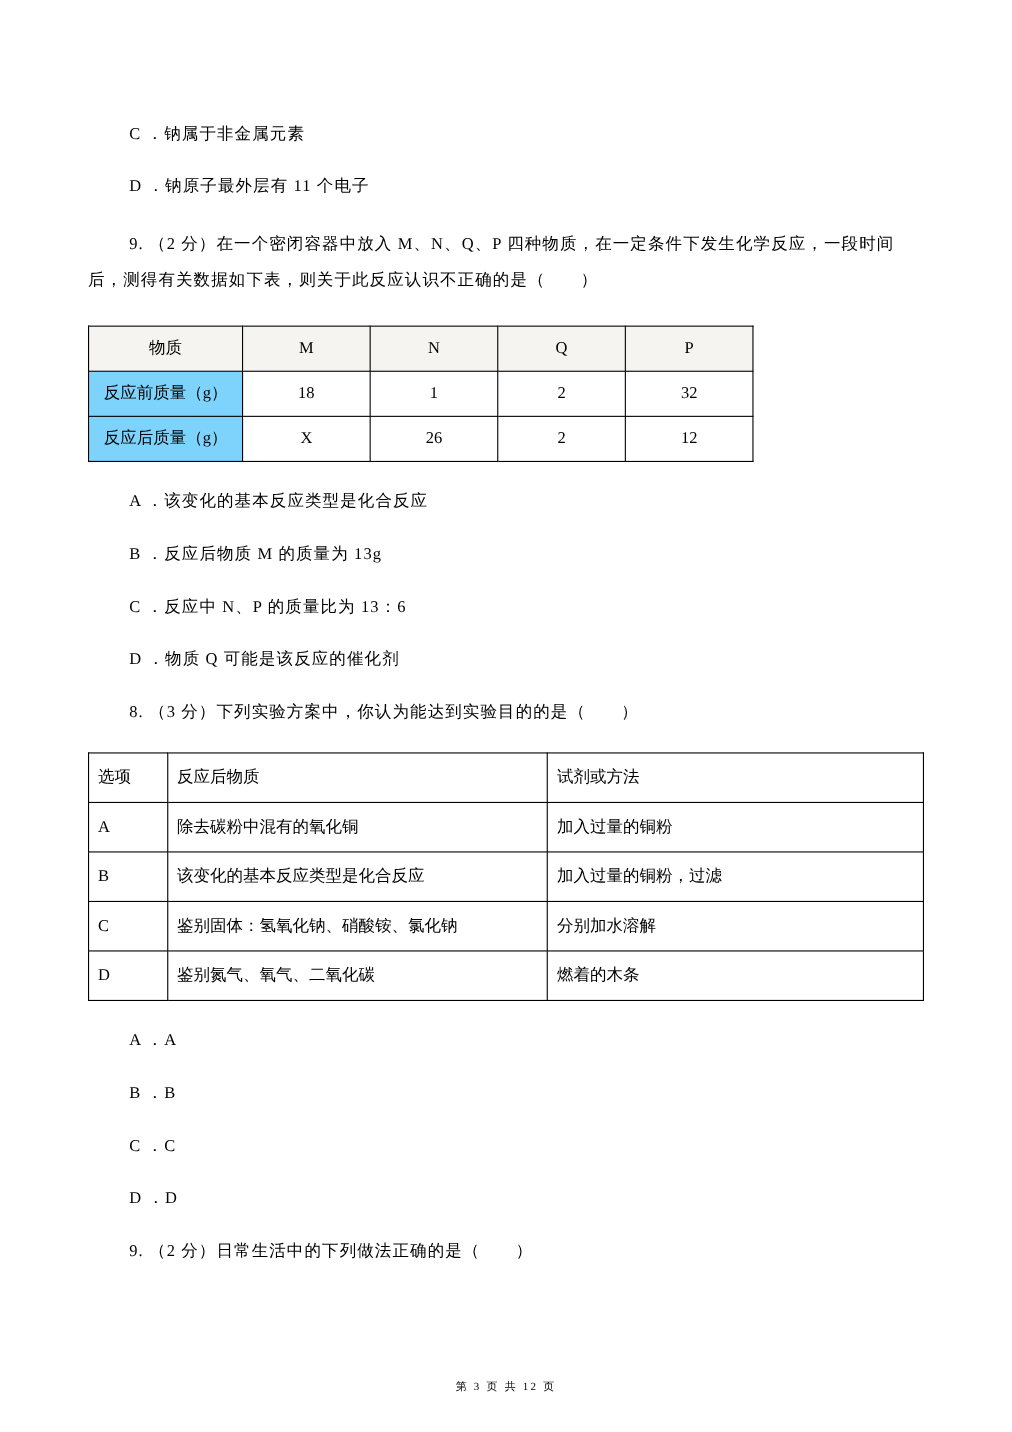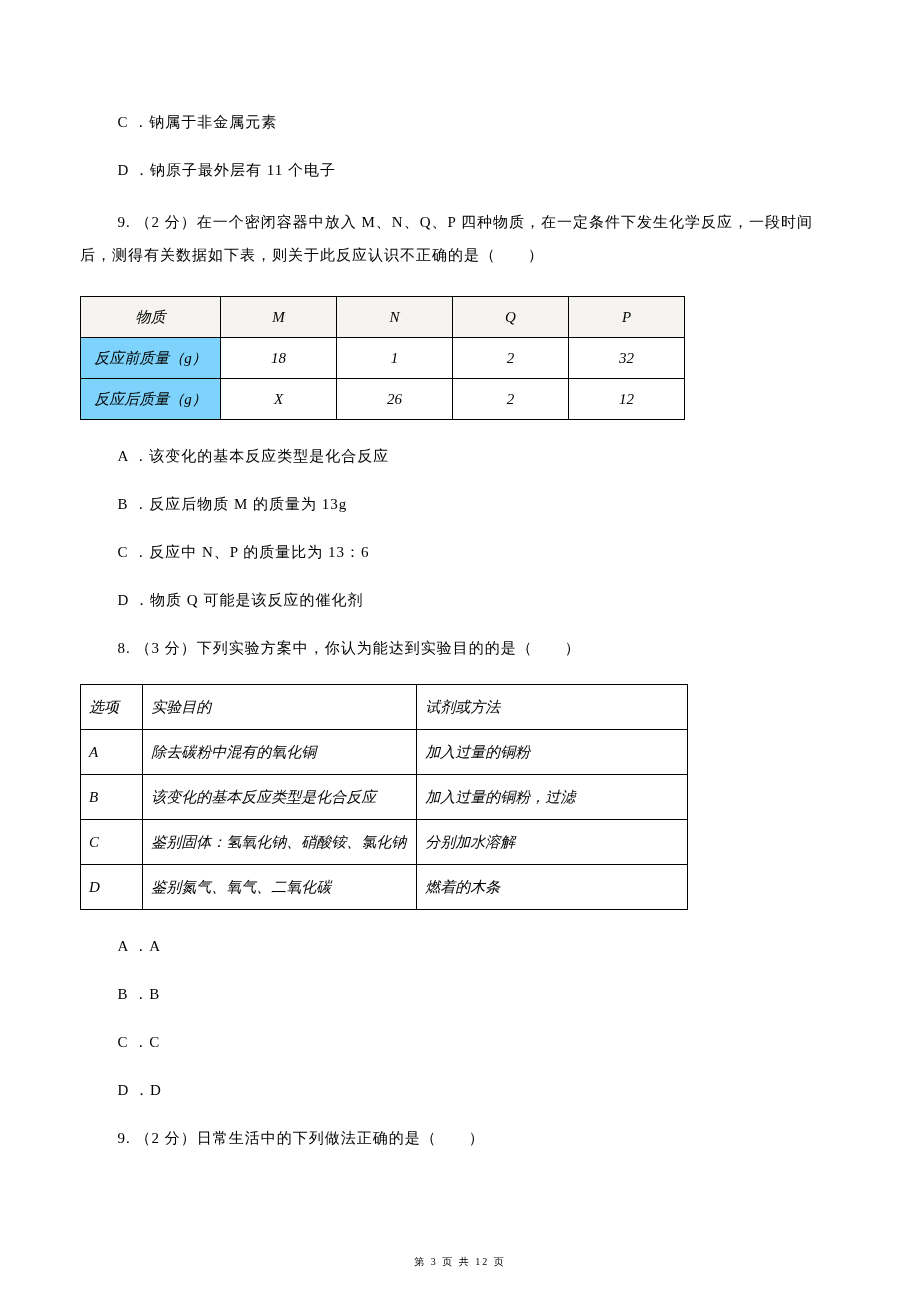--- a/index.html
+++ b/index.html
@@ -16,34 +16,33 @@
     }
     .para {
       margin-bottom: 24px;
       text-indent: 2.5em;
       letter-spacing: 1px;
     }
     .q7-intro { line-height: 2.2; }
     table {
       border-collapse: collapse;
       margin: 8px 0 24px 0;
-      font-style: italic;
     }
     td, th {
       border: 1px solid #000;
       padding: 8px 10px;
       text-align: center;
       vertical-align: middle;
     }
     .table1 { margin-left: 0; }
     .table1 .col0 { width: 140px; background: #7dd3fc; }
     .table1 .col1, .table1 .col2, .table1 .col3, .table1 .col4 { width: 116px; }
     .table1 .hdr { background: #f6f4f0; }
 
-    .table2 { width: 608px; margin-left: 0; }
+    .table2 { width: 760px; margin-left: 0; }
     .table2 td { text-align: left; padding: 10px 8px; }
     .table2 .c0 { width: 72px; }
     .table2 .c1 { width: 346px; }
     .table2 .c2 { width: 342px; }
 
     .footer {
       position: absolute;
       bottom: 32px;
       left: 0;
       width: 920px;
@@ -90,21 +89,21 @@
 <div class="para">B ．反应后物质 M 的质量为 13g</div>
 <div class="para">C ．反应中 N、P 的质量比为 13：6</div>
 <div class="para">D ．物质 Q 可能是该反应的催化剂</div>
 
 <div class="para">8. （3 分）下列实验方案中，你认为能达到实验目的的是（　　）</div>
 
 <table class="table2">
   <tbody>
       <tr>
     <td class="c0">选项</td>
-    <td class="c1">实验目的</td>
+    <td class="c1">反应后物质</td>
     <td class="c2">试剂或方法</td>
   </tr>
   <tr>
     <td class="c0">A</td>
     <td class="c1">除去碳粉中混有的氧化铜</td>
     <td class="c2">加入过量的铜粉</td>
   </tr>
   <tr>
     <td class="c0">B</td>
     <td class="c1">该变化的基本反应类型是化合反应</td>

